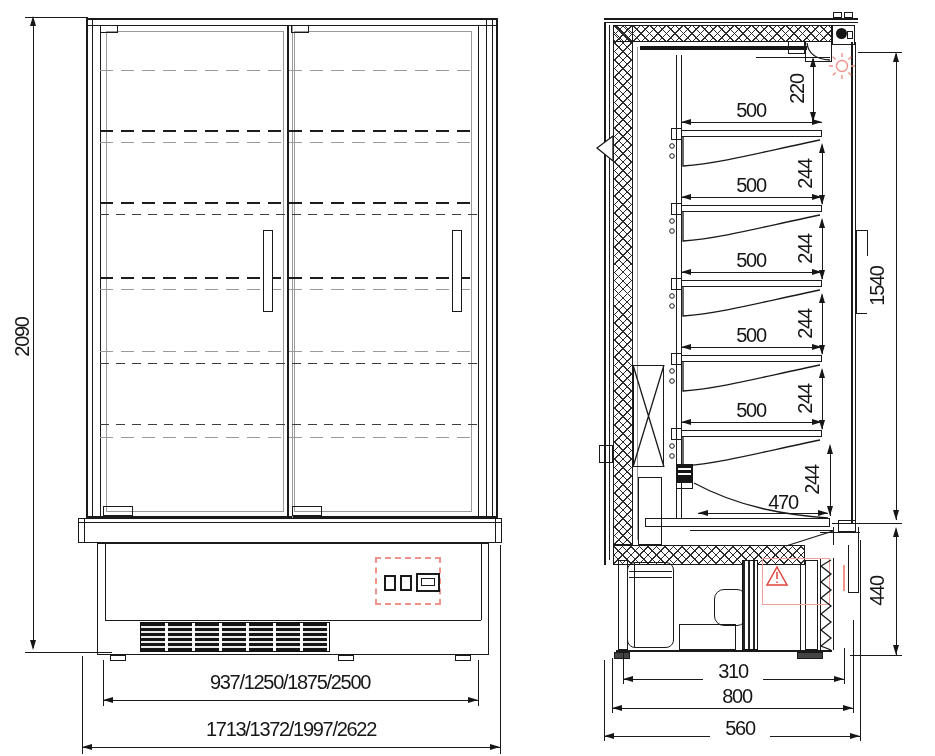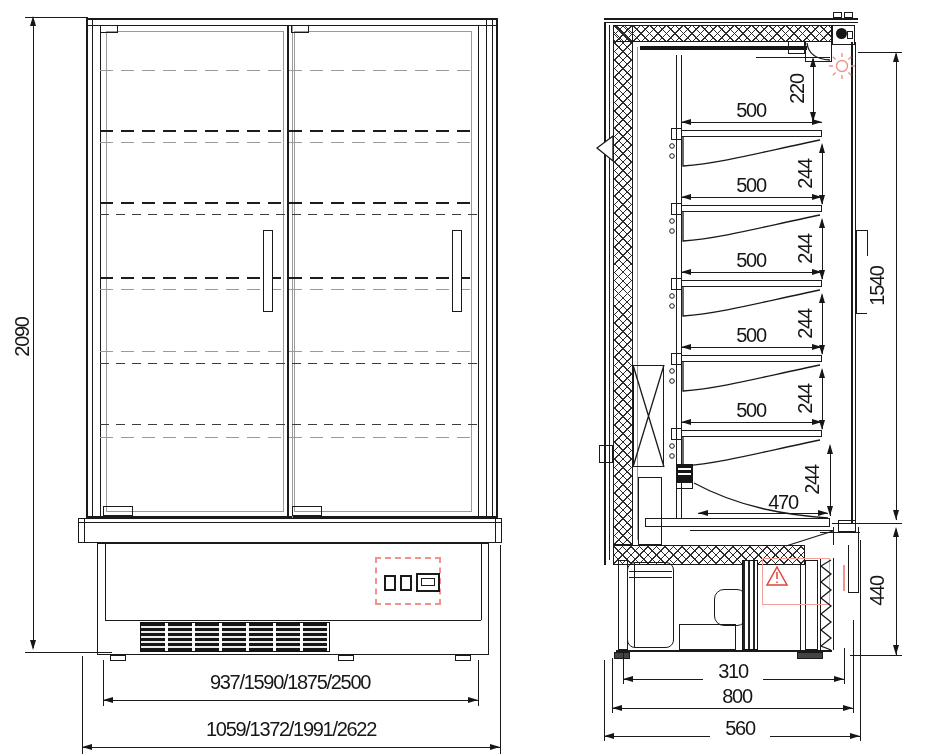--- a/index.html
+++ b/index.html
@@ -100,28 +100,28 @@
     <div class="box b2" style="left:384px;top:575px;width:12px;height:16px"></div>
     <div class="box b2" style="left:400px;top:575px;width:12px;height:16px"></div>
     <div class="box b2" style="left:416px;top:573px;width:24px;height:19px"></div>
     <div class="box b1" style="left:421px;top:578px;width:14px;height:8px"></div>
 
     <div class="v" style="left:103px;top:660px;height:46px"></div>
     <div class="v" style="left:478px;top:660px;height:46px"></div>
     <div class="h" style="left:103px;top:700px;width:375px"></div>
     <div class="al" style="left:103px;top:697px"></div>
     <div class="ar" style="left:468px;top:697px"></div>
-    <div class="dim" style="left:170px;top:672px;width:240px">937/1590/1875/2500</div>
+    <div class="dim" style="left:170px;top:672px;width:240px">937/1250/1875/2500</div>
 
     <div class="v" style="left:82px;top:656px;height:98px"></div>
     <div class="v" style="left:500px;top:545px;height:209px"></div>
     <div class="h" style="left:82px;top:747px;width:418px"></div>
     <div class="al" style="left:82px;top:744px"></div>
     <div class="ar" style="left:490px;top:744px"></div>
-    <div class="dim" style="left:171px;top:719px;width:240px">1059/1372/1991/2622</div>
+    <div class="dim" style="left:171px;top:719px;width:240px">1713/1372/1997/2622</div>
   </div>
 
   <div>
 
     <div class="v v2" style="left:604px;top:22px;height:543px"></div>
     <div class="v" style="left:609px;top:25px;height:535px"></div>
     <div class="hatch" style="left:613px;top:25px;width:20px;height:520px"></div>
     <div class="box b1" style="left:599px;top:445px;width:14px;height:18px"></div>
 
     <div class="h h2" style="left:604px;top:18px;width:254px"></div>

